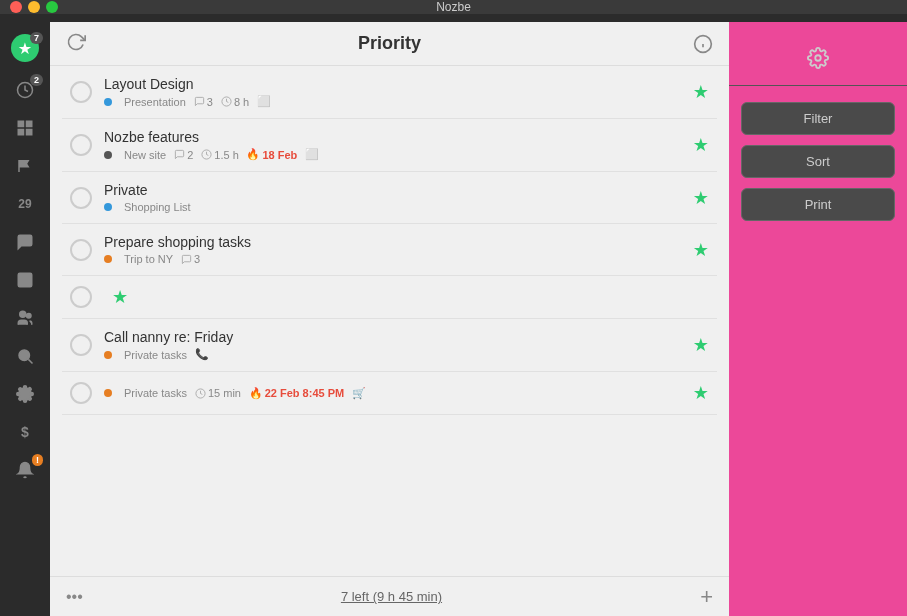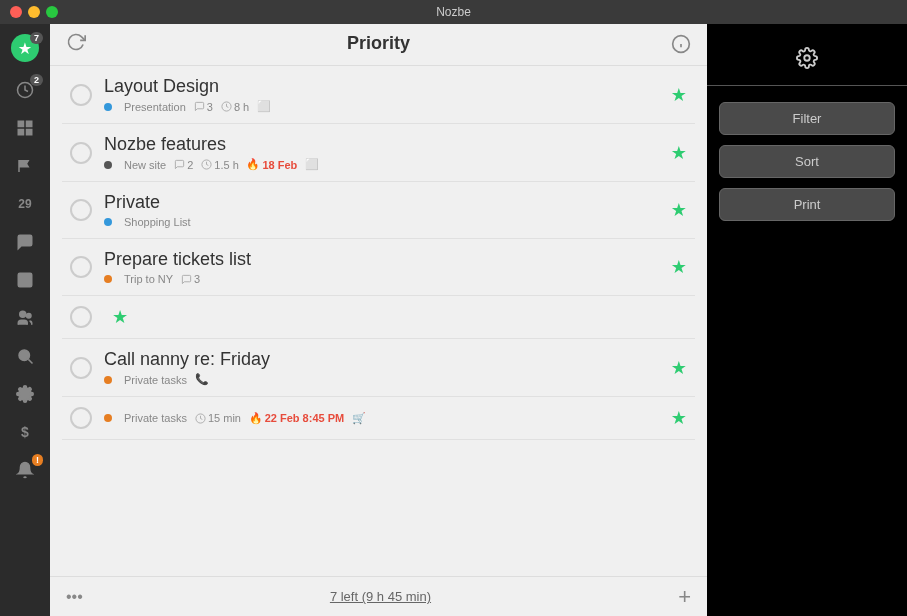--- a/index.html
+++ b/index.html
@@ -9,21 +9,21 @@
       font-family: -apple-system, BlinkMacSystemFont, 'Helvetica Neue', Arial, sans-serif;
       display: flex;
       overflow: hidden;
       background: #2b2b2b;
     }
 
     
     .titlebar {
       position: absolute;
       top: 0; left: 0; right: 0;
-      height: 24px;
+      height: 14px;
       background: #3a3a3a;
       display: flex;
       align-items: center;
       justify-content: center;
       z-index: 100;
     }
     .titlebar-title {
       font-size: 12px;
       color: #ccc;
     }
@@ -140,21 +140,21 @@
       border: 2px solid #ccc;
       flex-shrink: 0;
       margin-right: 12px;
       cursor: pointer;
     }
     .task-body {
       flex: 1;
       min-width: 0;
     }
     .task-title {
-      font-size: 18px;
+      font-size: 14px;
       color: #333;
       font-weight: 500;
       margin-bottom: 3px;
     }
     .task-meta {
       display: flex;
       align-items: center;
       gap: 8px;
       flex-wrap: wrap;
     }
@@ -188,22 +188,22 @@
       align-items: center;
       justify-content: space-between;
       padding: 0 16px;
     }
     .footer-dots { color: #888; font-size: 16px; cursor: pointer; }
     .footer-count { font-size: 13px; color: #666; text-decoration: underline; }
     .footer-add { color: #888; font-size: 22px; cursor: pointer; font-weight: 300; }
 
     
     .right-panel {
-      width: 200px;
-      background: #000000;
+      width: 178px;
+      background: #ec4899;
       display: flex;
       flex-direction: column;
       padding-top: 8px;
       flex-shrink: 0;
     }
     .right-panel-header {
       height: 56px;
       display: flex;
       align-items: center;
       justify-content: center;
@@ -427,21 +427,21 @@
               <span class="meta-text">Shopping List</span>
             </span>
           </div>
         </div>
         <span class="task-star">★</span>
       </div>
 
       <div class="task-item">
         <div class="task-checkbox"></div>
         <div class="task-body">
-          <div class="task-title">Prepare tickets list</div>
+          <div class="task-title">Prepare shopping tasks</div>
           <div class="task-meta">
             <span class="meta-project">
               <span class="meta-dot" style="background:#e67e22;"></span>
               <span class="meta-text">Trip to NY</span>
             </span>
             <span class="meta-comments">
               <svg width="11" height="11" viewBox="0 0 24 24" fill="none" stroke="#aaa" stroke-width="2">
                   <path d="M21 15a2 2 0 0 1-2 2H7l-4 4V5a2 2 0 0 1 2-2h14a2 2 0 0 1 2 2z"></path>
                 </svg>
               <span>3</span>

